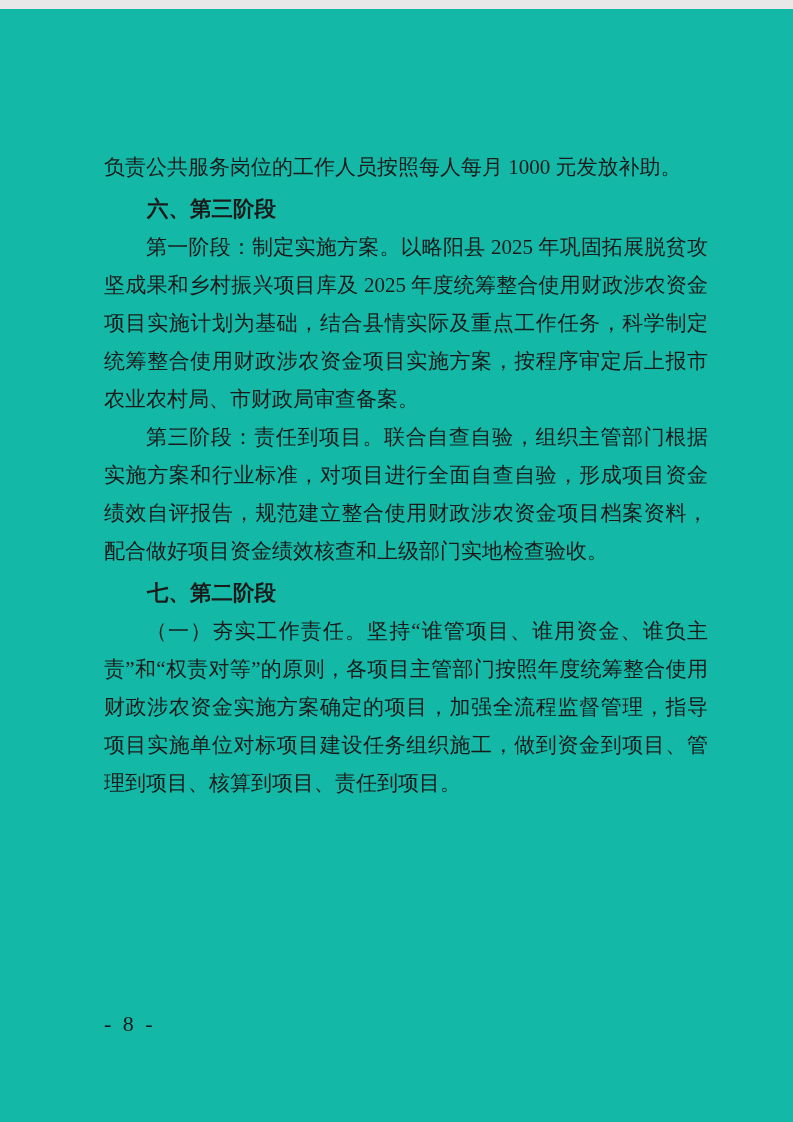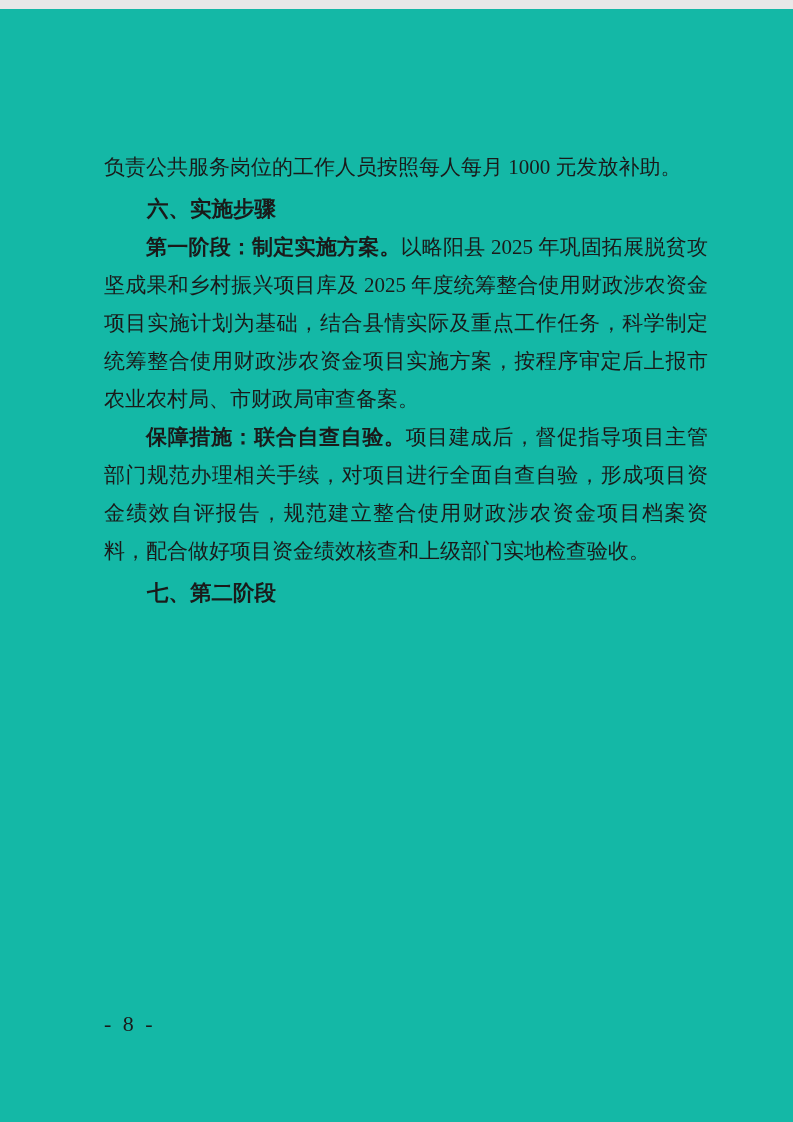--- a/index.html
+++ b/index.html
@@ -20,21 +20,21 @@
     top: 139px;
     width: 604px;
     font-size: 21px;
     line-height: 38px;
     text-align: justify;
   }
   .para {
     text-indent: 2em;
   }
   .para .lead {
-    font-weight: bold;
+    font-weight: normal;
   }
   .sec-heading {
     font-family: "Liberation Sans", "DejaVu Sans", sans-serif;
     font-weight: bold;
     font-size: 21.5px;
     line-height: 38px;
     text-indent: 2em;
     text-align: left;
     margin-top: 4px;
   }
@@ -49,26 +49,27 @@
   }
 </style>
 </head>
 <body>
 
 <div class="page">
   <div class="content">
 
     <p class="para-cont">负责公共服务岗位的工作人员按照每人每月 1000 元发放补助。</p>
 
-    <h2 class="sec-heading">六、实施步骤</h2>
+    <h2 class="sec-heading">六、第三阶段</h2>
 
     <p class="para"><span class="lead">第一阶段：制定实施方案。</span><span>以略阳县 2025 年巩固拓展脱贫攻坚成果和乡村振兴项目库及 2025 年度统筹整合使用财政涉农资金项目实施计划为基础，结合县情实际及重点工作任务，科学制定统筹整合使用财政涉农资金项目实施方案，按程序审定后上报市农业农村局、市财政局审查备案。</span></p>
 
 
-    <p class="para"><span class="lead">保障措施：联合自查自验。</span><span>项目建成后，督促指导项目主管部门规范办理相关手续，对项目进行全面自查自验，形成项目资金绩效自评报告，规范建立整合使用财政涉农资金项目档案资料，配合做好项目资金绩效核查和上级部门实地检查验收。</span></p>
+    <p class="para"><span class="lead">第三阶段：责任到项目。</span><span>联合自查自验，组织主管部门根据实施方案和行业标准，对项目进行全面自查自验，形成项目资金绩效自评报告，规范建立整合使用财政涉农资金项目档案资料，配合做好项目资金绩效核查和上级部门实地检查验收。</span></p>
 
     <h2 class="sec-heading">七、第二阶段</h2>
 
+    <p class="para"><span class="lead">（一）夯实工作责任。</span><span>坚持“谁管项目、谁用资金、谁负主责”和“权责对等”的原则，各项目主管部门按照年度统筹整合使用财政涉农资金实施方案确定的项目，加强全流程监督管理，指导项目实施单位对标项目建设任务组织施工，做到资金到项目、管理到项目、核算到项目、责任到项目。</span></p>
 
   </div>
 
   <div class="footer">- 8 -</div>
 </div>
 
 </body></html>

